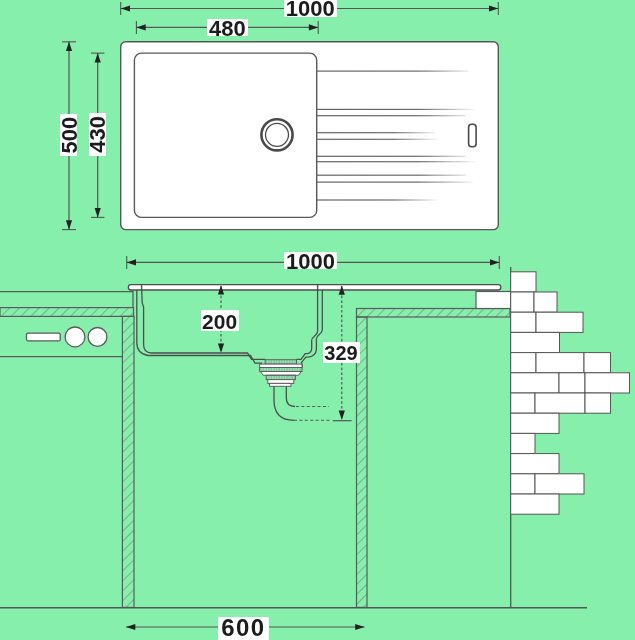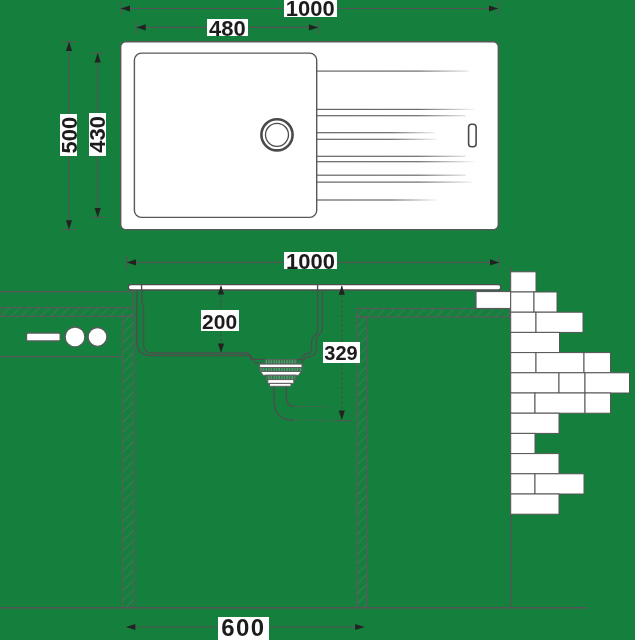--- a/index.html
+++ b/index.html
@@ -1,16 +1,16 @@
 <!DOCTYPE html>
 <html><head>
 <meta charset="utf-8">
 <style>
 html,body{margin:0;padding:0;background:#fff;}
-#wrap{position:relative;width:635px;height:640px;background:#15803d;overflow:hidden;}
+#wrap{position:relative;width:635px;height:640px;background:#86efac;overflow:hidden;}
 svg{position:absolute;left:0;top:0;}
 text{font-family:"Liberation Sans",sans-serif;font-weight:bold;fill:#1c1c1c;}
 </style>
 </head>
 <body>
 <div id="wrap">
 <svg width="635" height="640" viewBox="0 0 635 640">
 <defs>
 <pattern id="hatch" width="7" height="7" patternUnits="userSpaceOnUse" patternTransform="rotate(45)">
 <line x1="0" y1="0" x2="0" y2="7" stroke="#6e6e6e" stroke-width="1"></line>

